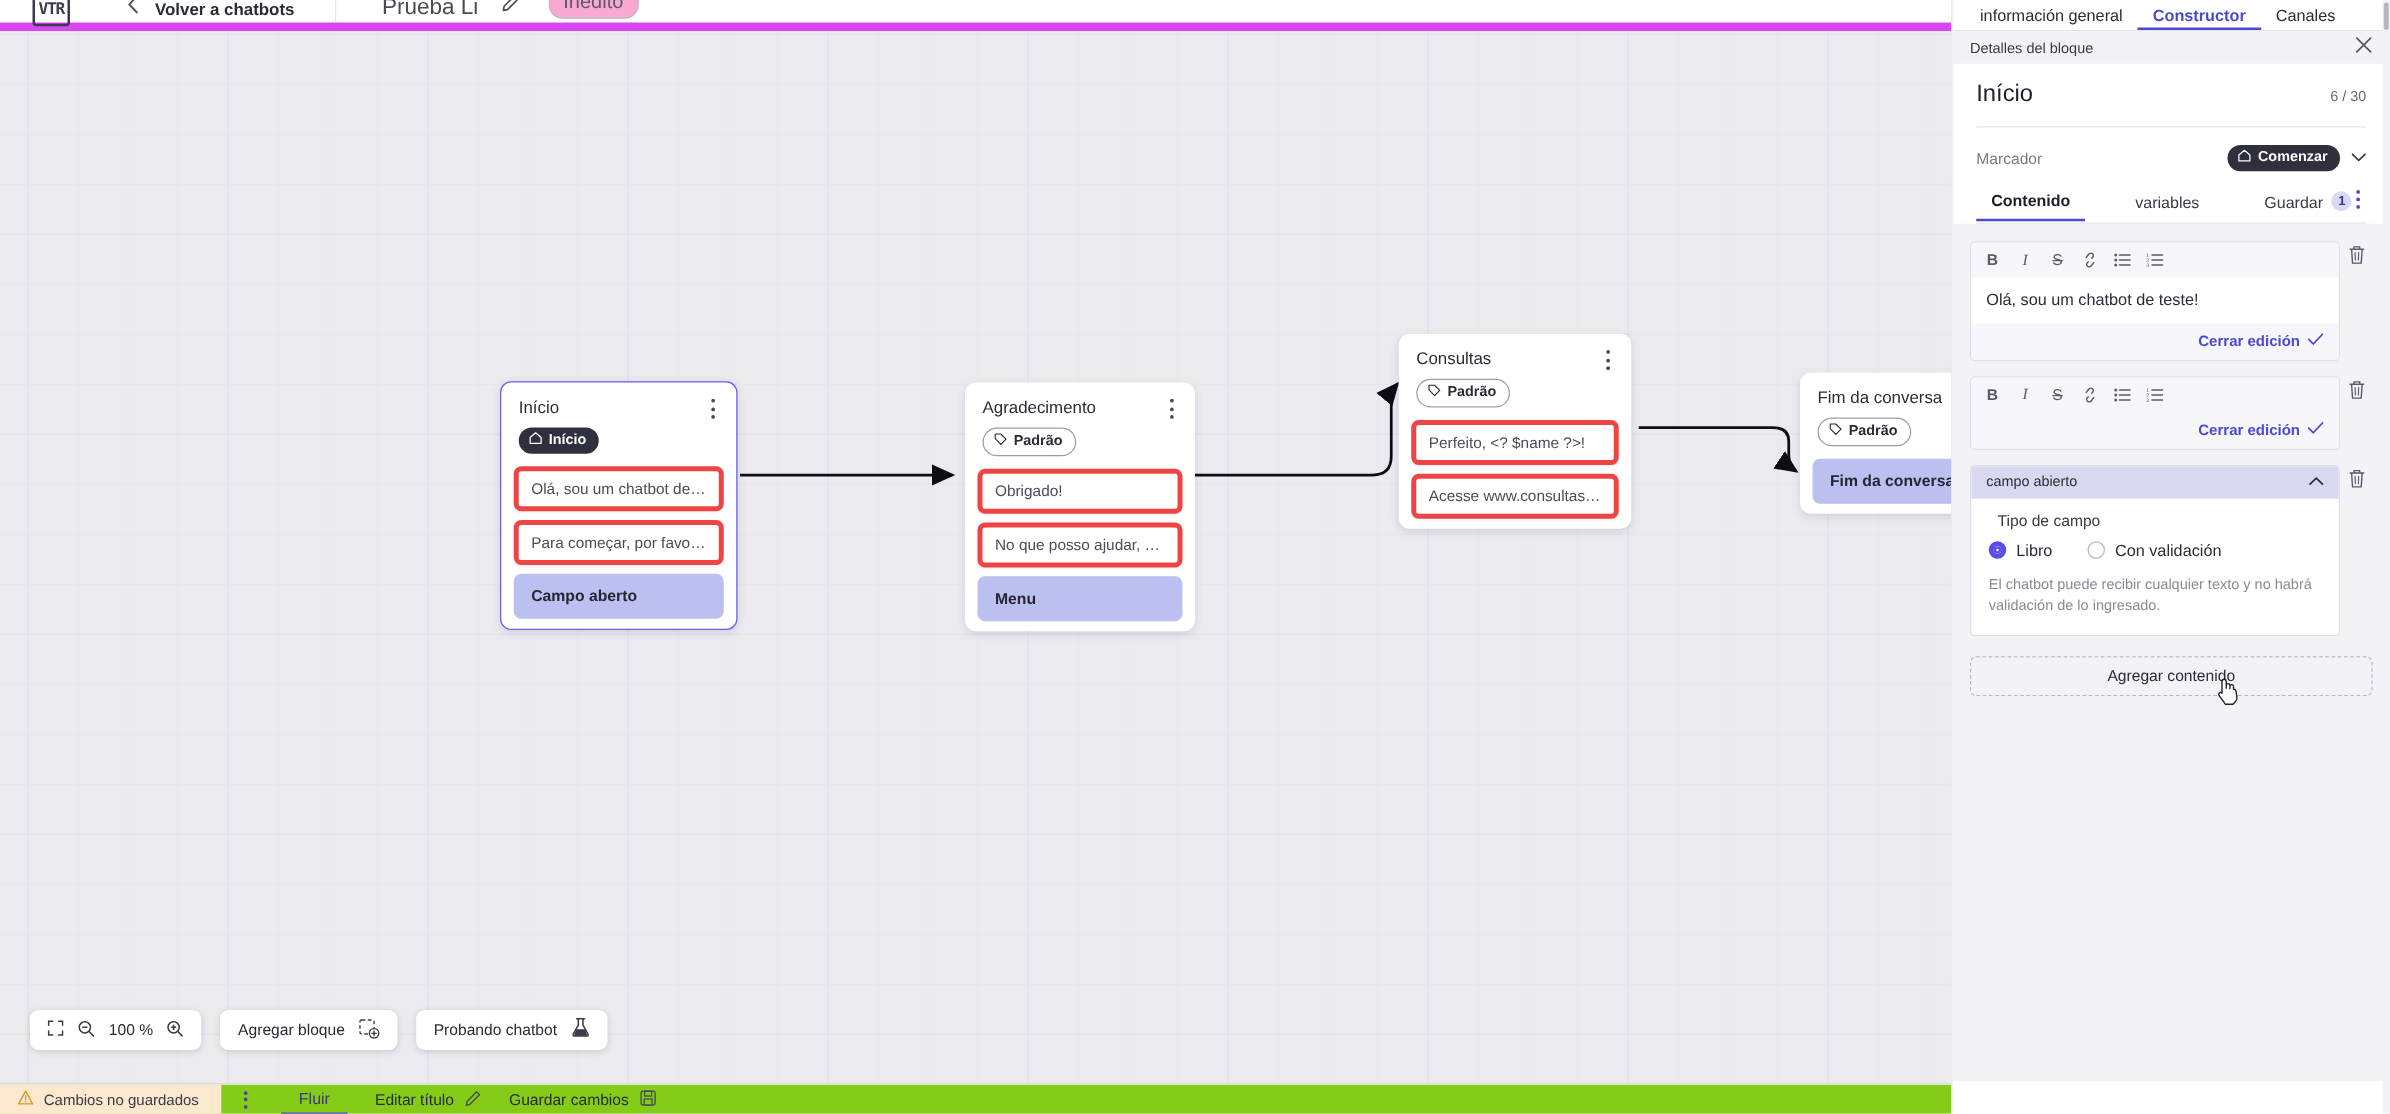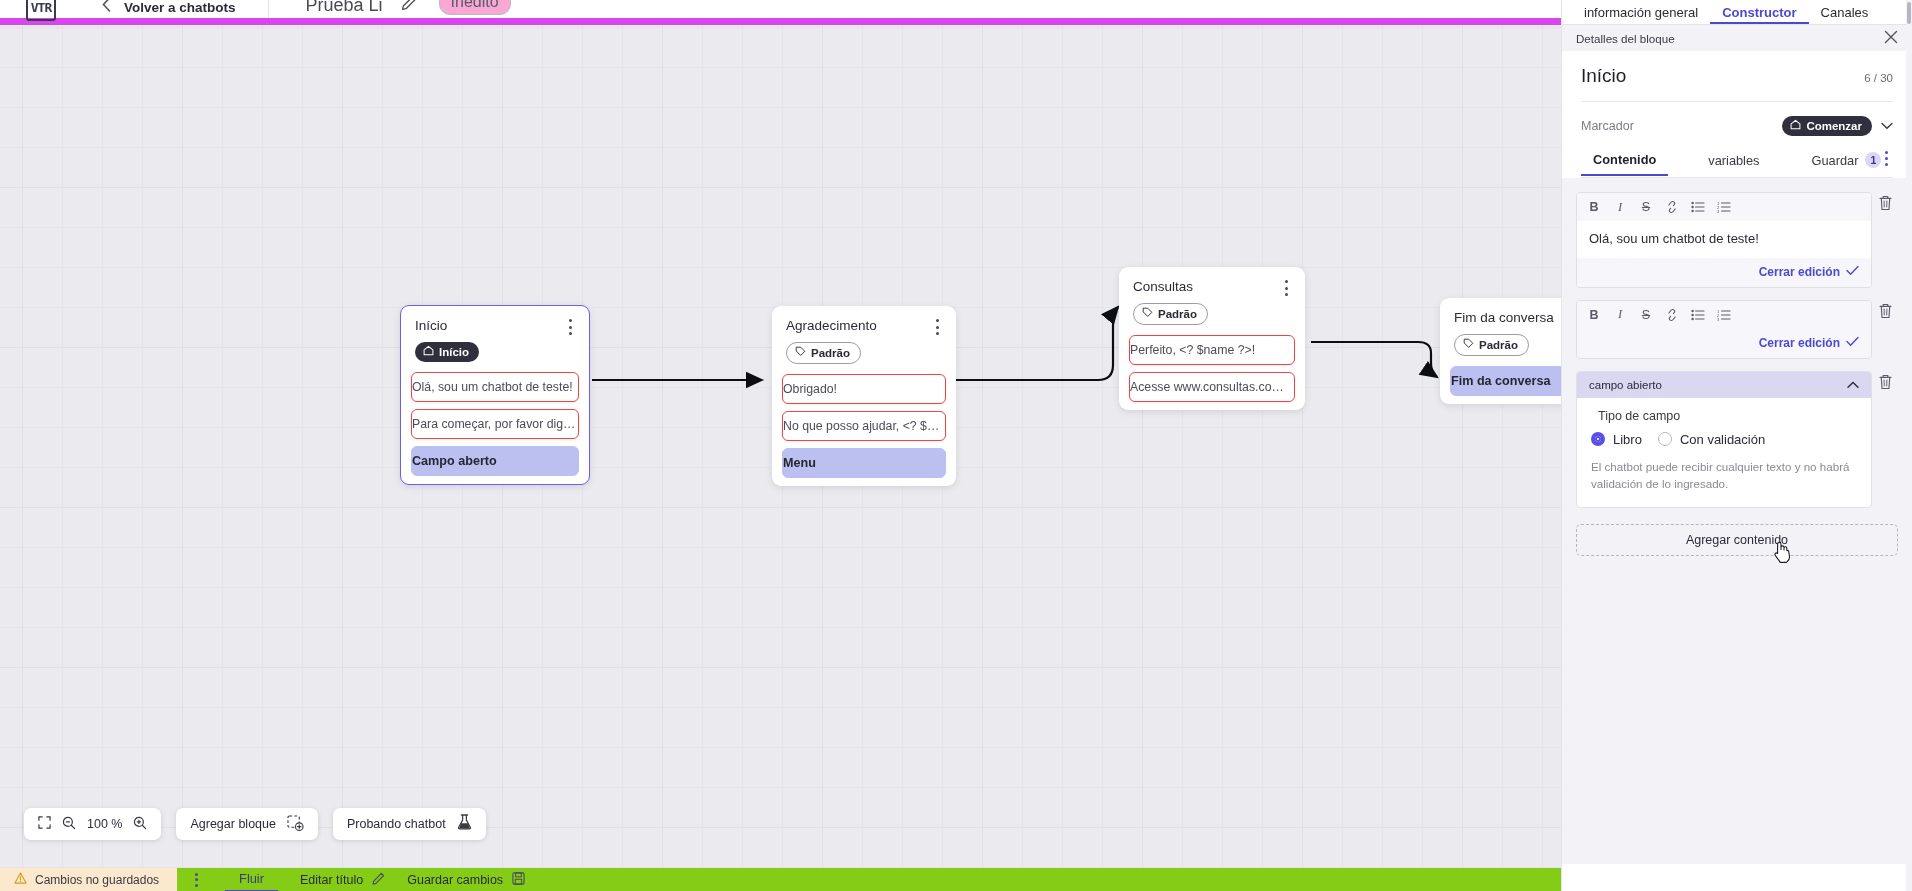--- a/index.html
+++ b/index.html
@@ -76,22 +76,22 @@
   }
   .node-kebab i { display: block; width: 3px; height: 3px; border-radius: 50%; background: #4a4a56; }
   .tag {
     display: inline-flex; align-items: center; gap: 5px; margin: 9px 0 0 0;
     padding: 3px 10px 4px 8px; border-radius: 12px; font-size: 11.5px; font-weight: bold;
   }
   .tag-dark { background: #2f2f3d; color: #ffffff; }
   .tag-light { background: #ffffff; color: #2b2b38; border: 1px solid #9d9daa; }
   .node-body { padding: 10px 10px 0 10px; display: flex; flex-direction: column; gap: 7px; }
   .msg {
-    background: #ffffff; border: 1px solid #ef4444; border-radius: 6px;
-    padding: 7px 0; font-size: 12.3px; color: #4c4c5a;
+    background: #ffffff; border: 4px solid #ef4444; border-radius: 6px;
+    padding: 7px 10px; font-size: 12.3px; color: #4c4c5a;
     white-space: nowrap; overflow: hidden; text-overflow: ellipsis;
     box-shadow: 0 1px 2px rgba(40,40,70,0.07);
   }
   .msg.highlight {
     background: #bcc0f0; border-color: #bcc0f0; color: #262633;
     font-weight: bold; font-size: 12.6px; box-shadow: none;
   }
 
   
   .toolrow { position: absolute; left: 24px; bottom: 27px; display: flex; gap: 15px; z-index: 5; }
@@ -207,21 +207,21 @@
   .field-card { display: flex; align-items: flex-start; gap: 6px; margin-bottom: 16px; }
   .field-box { flex: 1; background: #ffffff; border-radius: 4px; overflow: hidden;
     border: 1px solid #e0dfe8; }
   .field-head {
     background: #d9d8f0; padding: 7px 12px; display: flex; align-items: center;
     justify-content: space-between; font-size: 11.5px; color: #2b2b38;
   }
   .field-head .chev { font-size: 11px; color: #2b2b38; cursor: pointer; }
   .field-body { padding: 11px 14px 14px 14px; }
   .tipo-lbl { font-size: 12.5px; color: #3a3a46; margin-left: 7px; }
-  .radio-row { display: flex; align-items: center; gap: 16px; margin-top: 9px; text-align: center; }
+  .radio-row { display: flex; align-items: center; gap: 28px; margin-top: 9px; text-align: center; }
   .radio { display: flex; align-items: center; gap: 8px; cursor: pointer; }
   .rdot {
     width: 14px; height: 14px; border-radius: 50%; border: 1.5px solid #b6b6c2;
     background: #fff; display: block; flex: none;
   }
   .rdot.on { border: 4px solid #5b4ee8; background: #fff; box-shadow: inset 0 0 0 2px #5b4ee8; }
   .rlabel { font-size: 13px; color: #2b2b38; }
   .field-hint { font-size: 11.6px; color: #8a8a97; line-height: 1.5; margin-top: 11px; }
 
   .add-content {

